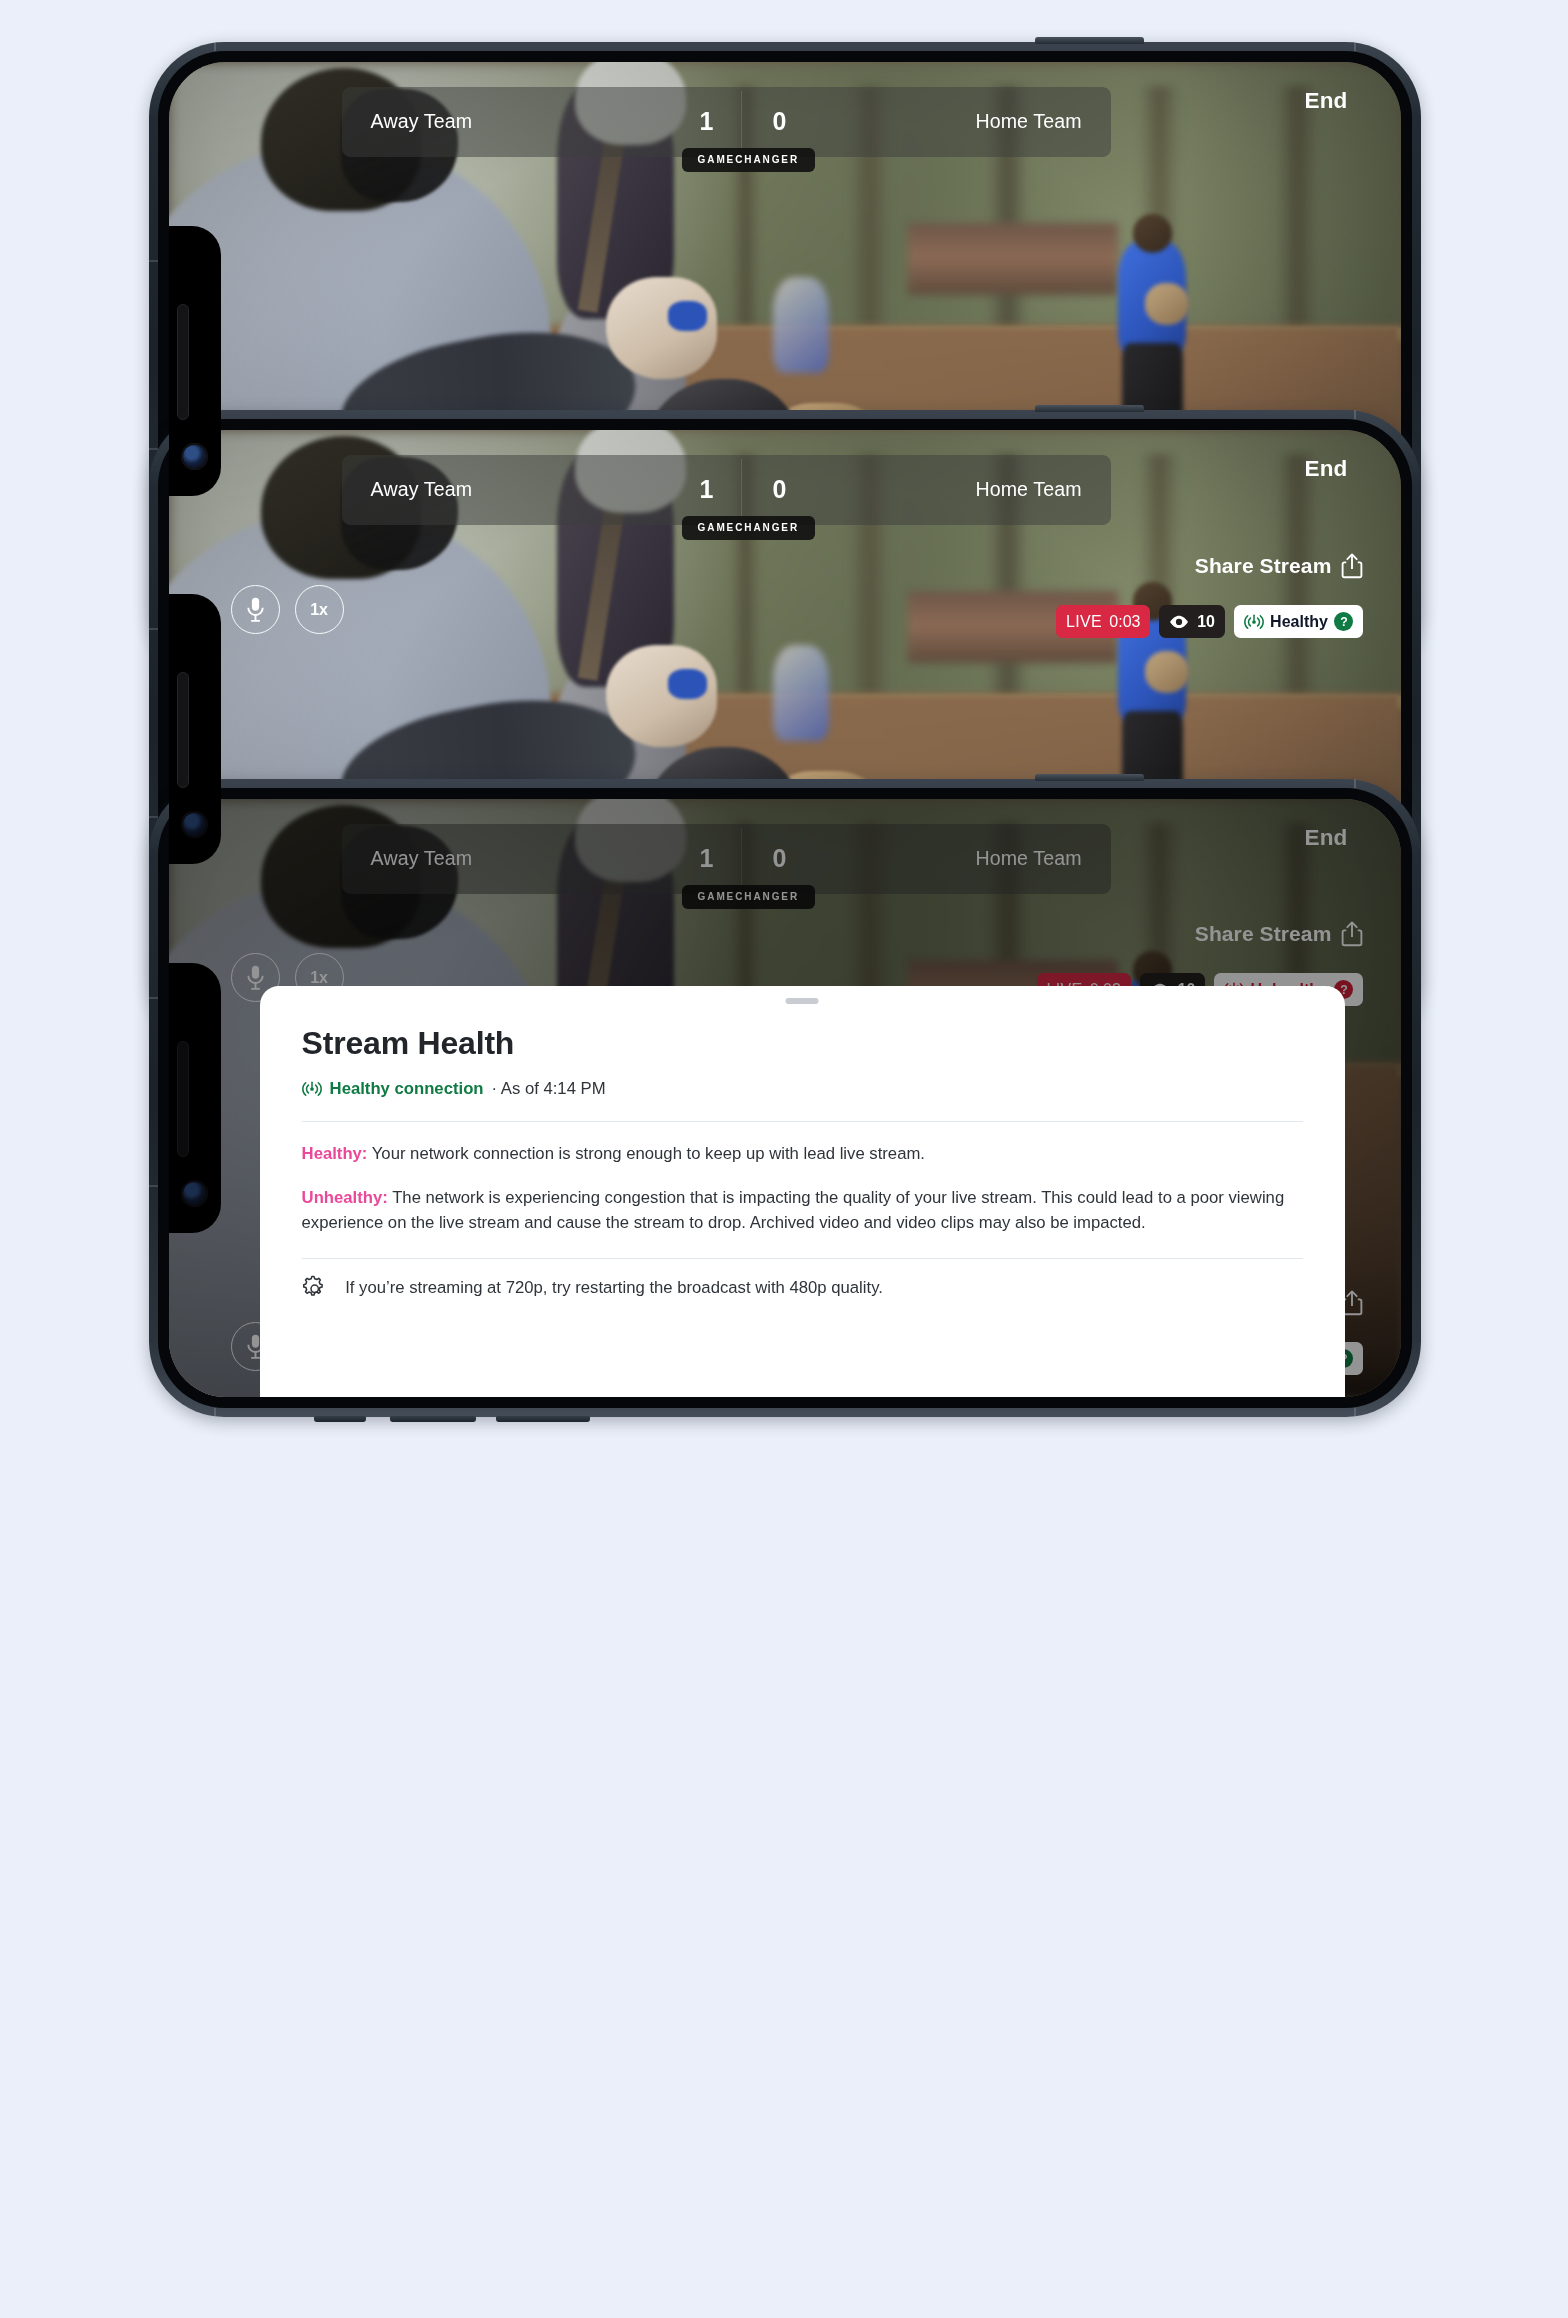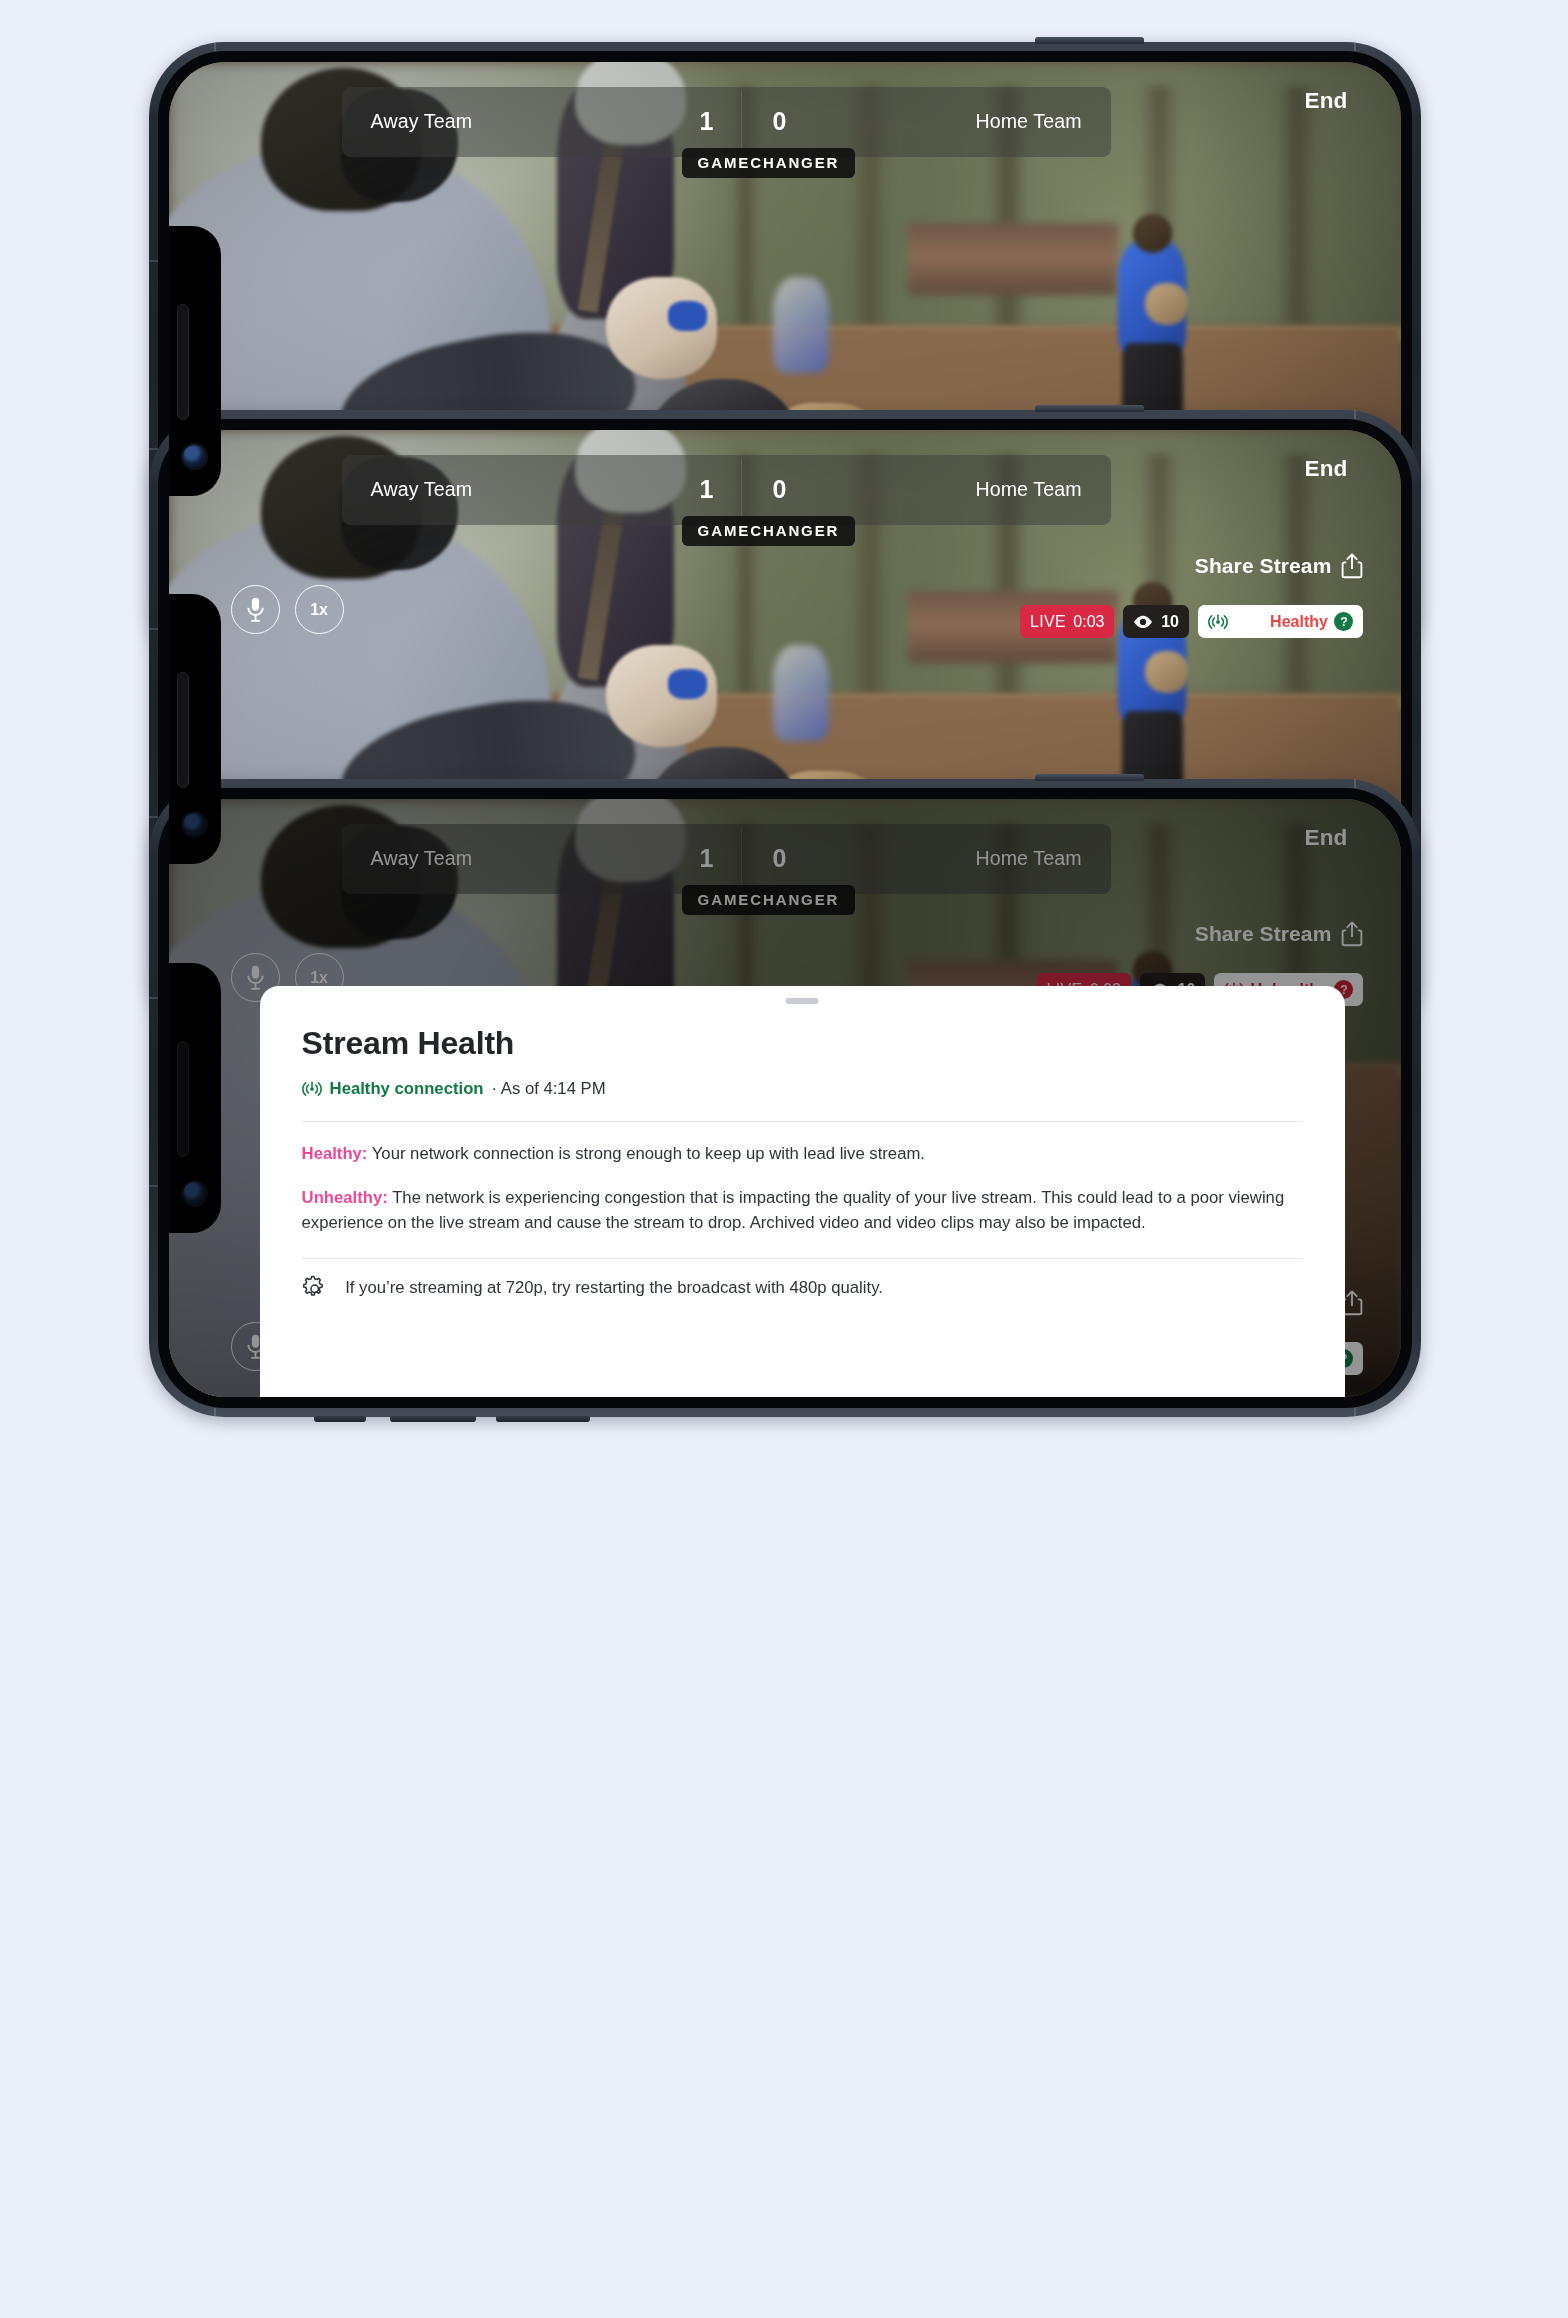--- a/index.html
+++ b/index.html
@@ -357,21 +357,21 @@
     letter-spacing: 0.1px;
     z-index: 5;
   }
   .gc-badge {
     position: absolute;
     left: 513px; top: 86px;
     padding: 6.5px 16px 7.3px;
     background: rgba(14,14,14,0.88);
     border-radius: 5.8px;
     color: #ffffff;
-    font-size: 15px;
+    font-size: 10px;
     font-weight: 700;
     letter-spacing: 1.9px;
     z-index: 5;
   }
 
   
   .ctrl-circle {
     position: absolute;
     width: 49px; height: 49px;
     border-radius: 50%;
@@ -431,21 +431,21 @@
   .pill-views {
     background: #231f1e;
     gap: 8px;
   }
   .pill-views .cnt { color:#fff; font-size:16px; font-weight:700; }
   .pill-health {
     background: #ffffff;
     gap: 6.5px;
   }
   .pill-health .lbl { font-size: 16px; font-weight: 700; }
-  .health-good .lbl { color: #ef4444; margin-left: 36px; }
+  .health-good .lbl { color: #0f172a; }
   .health-bad  .lbl { color: #cf2038; }
   .qmark {
     width: 19px; height: 19px;
     border-radius: 50%;
     display: flex; align-items: center; justify-content: center;
     color: #ffffff;
     font-size: 12.3px;
     font-weight: 700;
   }
   .health-good .qmark { background: #0f7a44; }

